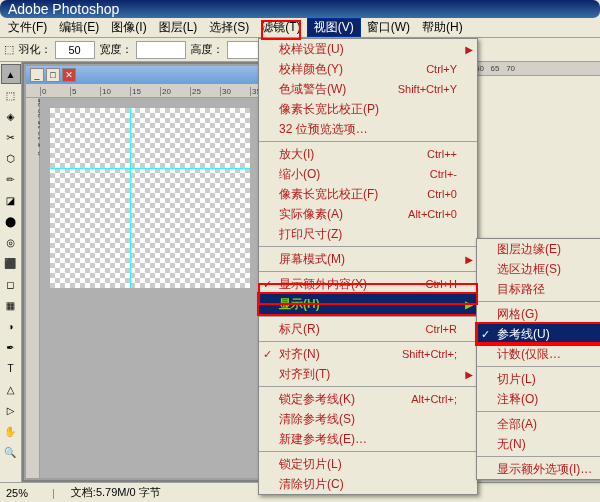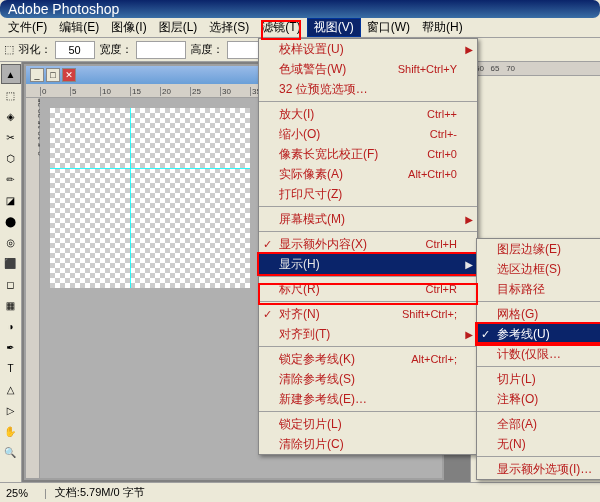--- a/index.html
+++ b/index.html
@@ -220,21 +220,21 @@
 
     
     .status-bar {
       height: 20px;
       background: #ece9d8;
       border-top: 1px solid #a0a0a0;
       display: flex;
       align-items: center;
       padding: 0 6px;
       font-size: 11px;
-      gap: 8px;
+      gap: 16px;
     }
     .status-zoom {
       min-width: 30px;
     }
     .status-sep {
       color: #888;
     }
 
     
     .menu-dropdown {
@@ -409,22 +409,29 @@
 </div>
 
 <div style="position:absolute;top:38px;left:0;right:0;bottom:20px;pointer-events:none;z-index:100;">
 
   <div class="menu-dropdown view-menu" style="top:0;left:258px;width:220px;">
     <div class="menu-dropdown-item">
       <span>校样设置(U)</span>
       <span class="arrow">▶</span>
     </div>
     <div class="menu-dropdown-item">
+      <span>校样颜色(Y)</span>
+      <span class="shortcut">Ctrl+Y</span>
+    </div>
+    <div class="menu-dropdown-item">
       <span>色域警告(W)</span>
       <span class="shortcut">Shift+Ctrl+Y</span>
+    </div>
+    <div class="menu-dropdown-item">
+      <span>像素长宽比校正(P)</span>
     </div>
     <div class="menu-dropdown-item">
       <span>32 位预览选项…</span>
     </div>
     <div class="menu-dropdown-item separator"></div>
     <div class="menu-dropdown-item">
       <span>放大(I)</span>
       <span class="shortcut">Ctrl++</span>
     </div>
     <div class="menu-dropdown-item">
@@ -447,21 +454,21 @@
       <span>屏幕模式(M)</span>
       <span class="arrow">▶</span>
     </div>
     <div class="menu-dropdown-item separator"></div>
     <div class="menu-dropdown-item">
       <span class="check">✓</span>
       <span>显示额外内容(X)</span>
       <span class="shortcut">Ctrl+H</span>
     </div>
 
-    <div class="menu-dropdown-item" style="background:#0a246a;color:#e5e5e5;outline:2px solid red;">
+    <div class="menu-dropdown-item" style="background:#0a246a;color:#84cc16;outline:2px solid red;font-weight:bold;">
       <span>显示(H)</span>
       <span class="arrow">▶</span>
     </div>
     <div class="menu-dropdown-item separator"></div>
     <div class="menu-dropdown-item">
       <span>标尺(R)</span>
       <span class="shortcut">Ctrl+R</span>
     </div>
     <div class="menu-dropdown-item separator"></div>
     <div class="menu-dropdown-item">

